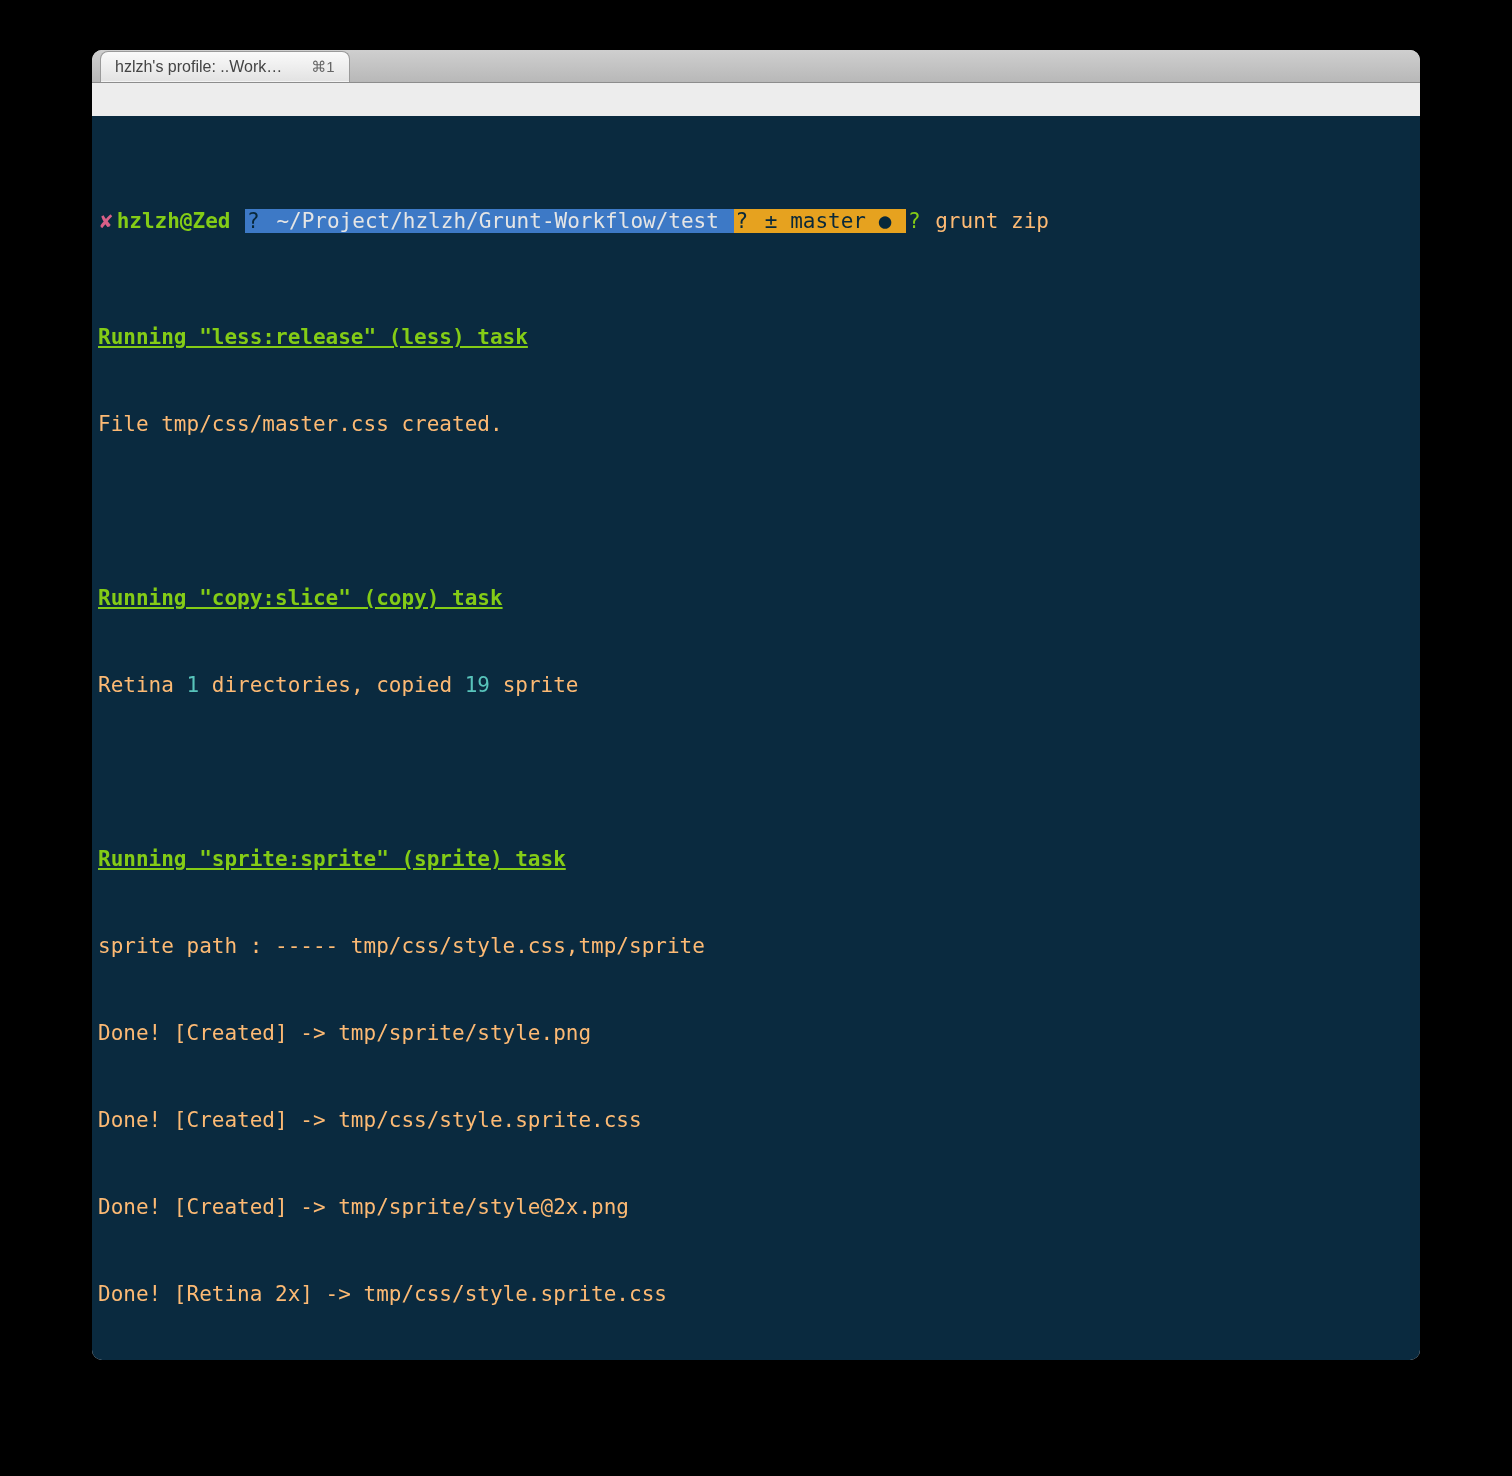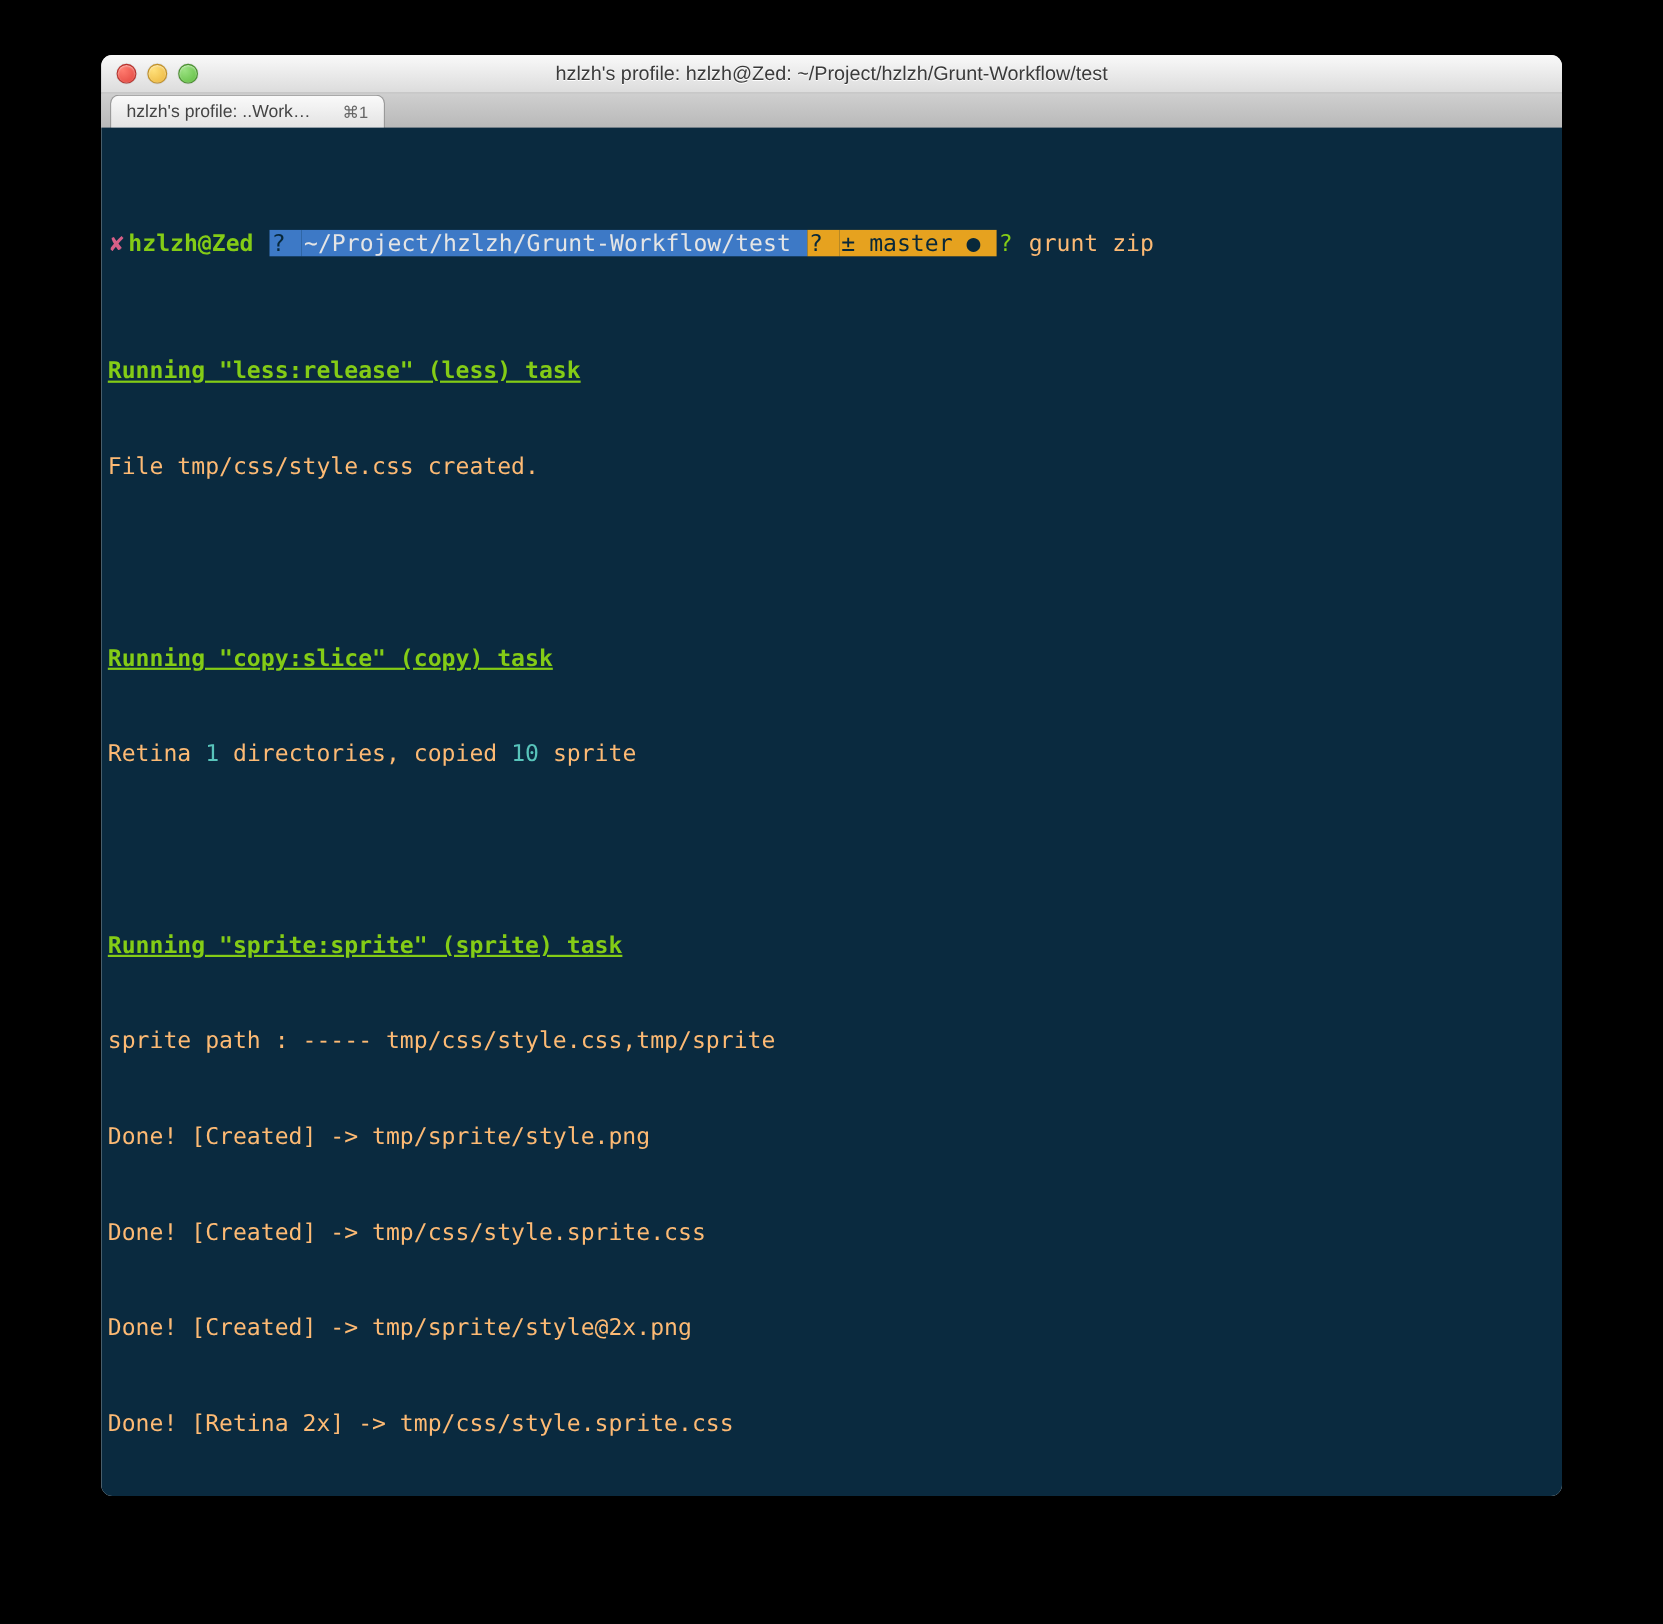--- a/index.html
+++ b/index.html
@@ -106,46 +106,38 @@
   .ul { text-decoration: underline; }
   .bold { font-weight: bold; }
 </style>
 </head>
 <body>
 
 <div class="backdrop"></div>
 
 <div class="window">
 
-  <div class="titlebar">
-    <div class="traffic">
-      <div class="tl red"></div>
-      <div class="tl yel"></div>
-      <div class="tl grn"></div>
-    </div>
-    <div class="title">hzlzh's profile: hzlzh@Zed: ~/Project/hzlzh/Grunt-Workflow/test</div>
-  </div>
 
   <div class="tabbar">
     <div class="tab">
       <span>hzlzh's profile: ..Work…</span>
       <span class="shortcut">⌘1</span>
     </div>
   </div>
 
   <div class="term">
 
     <span class="line"><span class="seg fg-pink bold">✘</span><span class="seg fg-green bold">hzlzh@Zed </span><span class="seg bg-blue fg-black">? </span><span class="seg bg-blue fg-white">~/Project/hzlzh/Grunt-Workflow/test </span><span class="seg bg-amber fg-black">? </span><span class="seg bg-amber fg-black">± master ● </span><span class="seg fg-green">?</span><span class="fg-teal"> grunt zip</span></span>
 
     <span class="line fg-green ul bold">Running "less:release" (less) task</span>
-    <span class="line fg-teal">File tmp/css/style.css created.</span>
+    <span class="line fg-teal">File tmp/css/master.css created.</span>
     <span class="line"></span>
 
     <span class="line fg-green ul bold">Running "copy:slice" (copy) task</span>
-    <span class="line"><span class="fg-teal">Retina </span><span class="fg-cyan">1</span><span class="fg-teal"> directories, copied </span><span class="fg-cyan">10</span><span class="fg-teal"> sprite</span></span>
+    <span class="line"><span class="fg-teal">Retina </span><span class="fg-cyan">1</span><span class="fg-teal"> directories, copied </span><span class="fg-cyan">19</span><span class="fg-teal"> sprite</span></span>
     <span class="line"></span>
 
     <span class="line fg-green ul bold">Running "sprite:sprite" (sprite) task</span>
     <span class="line fg-teal">sprite path : ----- tmp/css/style.css,tmp/sprite</span>
     <span class="line fg-teal">Done! [Created] -&gt; tmp/sprite/style.png</span>
     <span class="line fg-teal">Done! [Created] -&gt; tmp/css/style.sprite.css</span>
     <span class="line fg-teal">Done! [Created] -&gt; tmp/sprite/style@2x.png</span>
     <span class="line fg-teal">Done! [Retina 2x] -&gt; tmp/css/style.sprite.css</span>
     <span class="line"></span>
 

